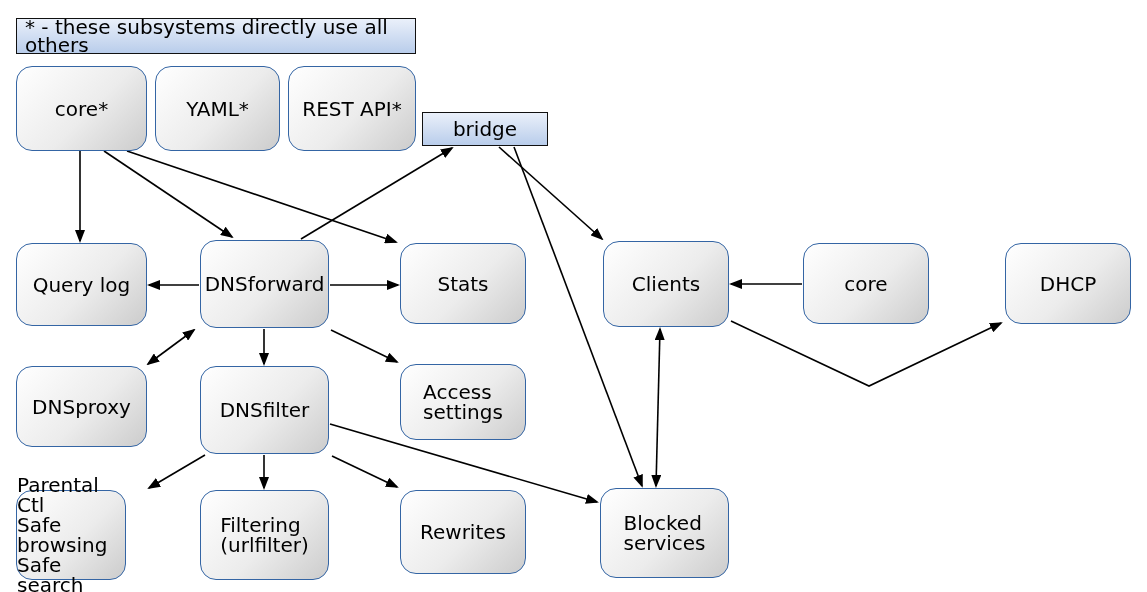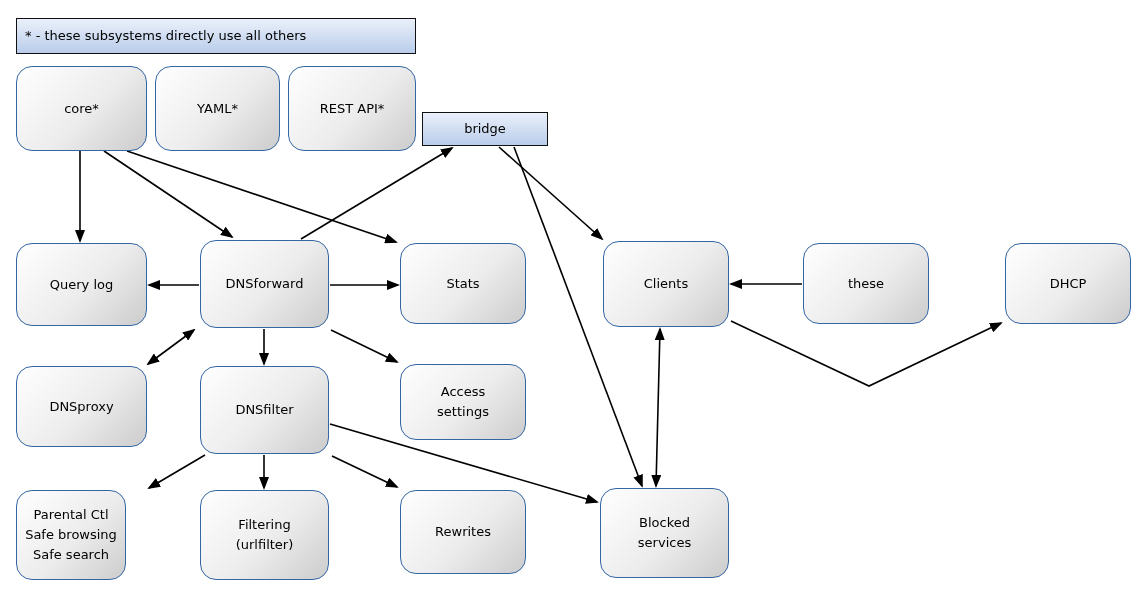--- a/index.html
+++ b/index.html
@@ -18,21 +18,21 @@
   .node {
     position:absolute;
     box-sizing:border-box;
     border:1.7px solid #3465a4;
     border-radius:16px;
     background:linear-gradient(135deg,#ffffff 0%,#ececec 55%,#cccccc 100%);
     display:flex; align-items:center; justify-content:center;
     z-index:2;
   }
   .node-label {
-    font-size:13px; color:#000000; text-align:center;
+    font-size:20px; color:#000000; 
     line-height:20px; white-space:pre-line;
   }
   .plaque {
     position:absolute;
     box-sizing:border-box;
     border:1.2px solid #111111;
     background:linear-gradient(to bottom,#eaf0fa 0%,#b9cdeb 100%);
     display:flex; align-items:center;
     z-index:2;
   }
@@ -94,21 +94,21 @@
   <div class="node" style="left:200px;top:240px;width:129px;height:88px">
     <span class="node-label">DNSforward</span>
   </div>
   <div class="node" style="left:400px;top:243px;width:126px;height:81px">
     <span class="node-label">Stats</span>
   </div>
   <div class="node" style="left:603px;top:241px;width:126px;height:86px">
     <span class="node-label">Clients</span>
   </div>
   <div class="node" style="left:803px;top:243px;width:126px;height:81px">
-    <span class="node-label">these</span>
+    <span class="node-label">core</span>
   </div>
   <div class="node" style="left:1005px;top:243px;width:126px;height:81px">
     <span class="node-label">DHCP</span>
   </div>
 
   <div class="node" style="left:16px;top:366px;width:131px;height:81px">
     <span class="node-label">DNSproxy</span>
   </div>
   <div class="node" style="left:200px;top:366px;width:129px;height:88px">
     <span class="node-label">DNSfilter</span>

